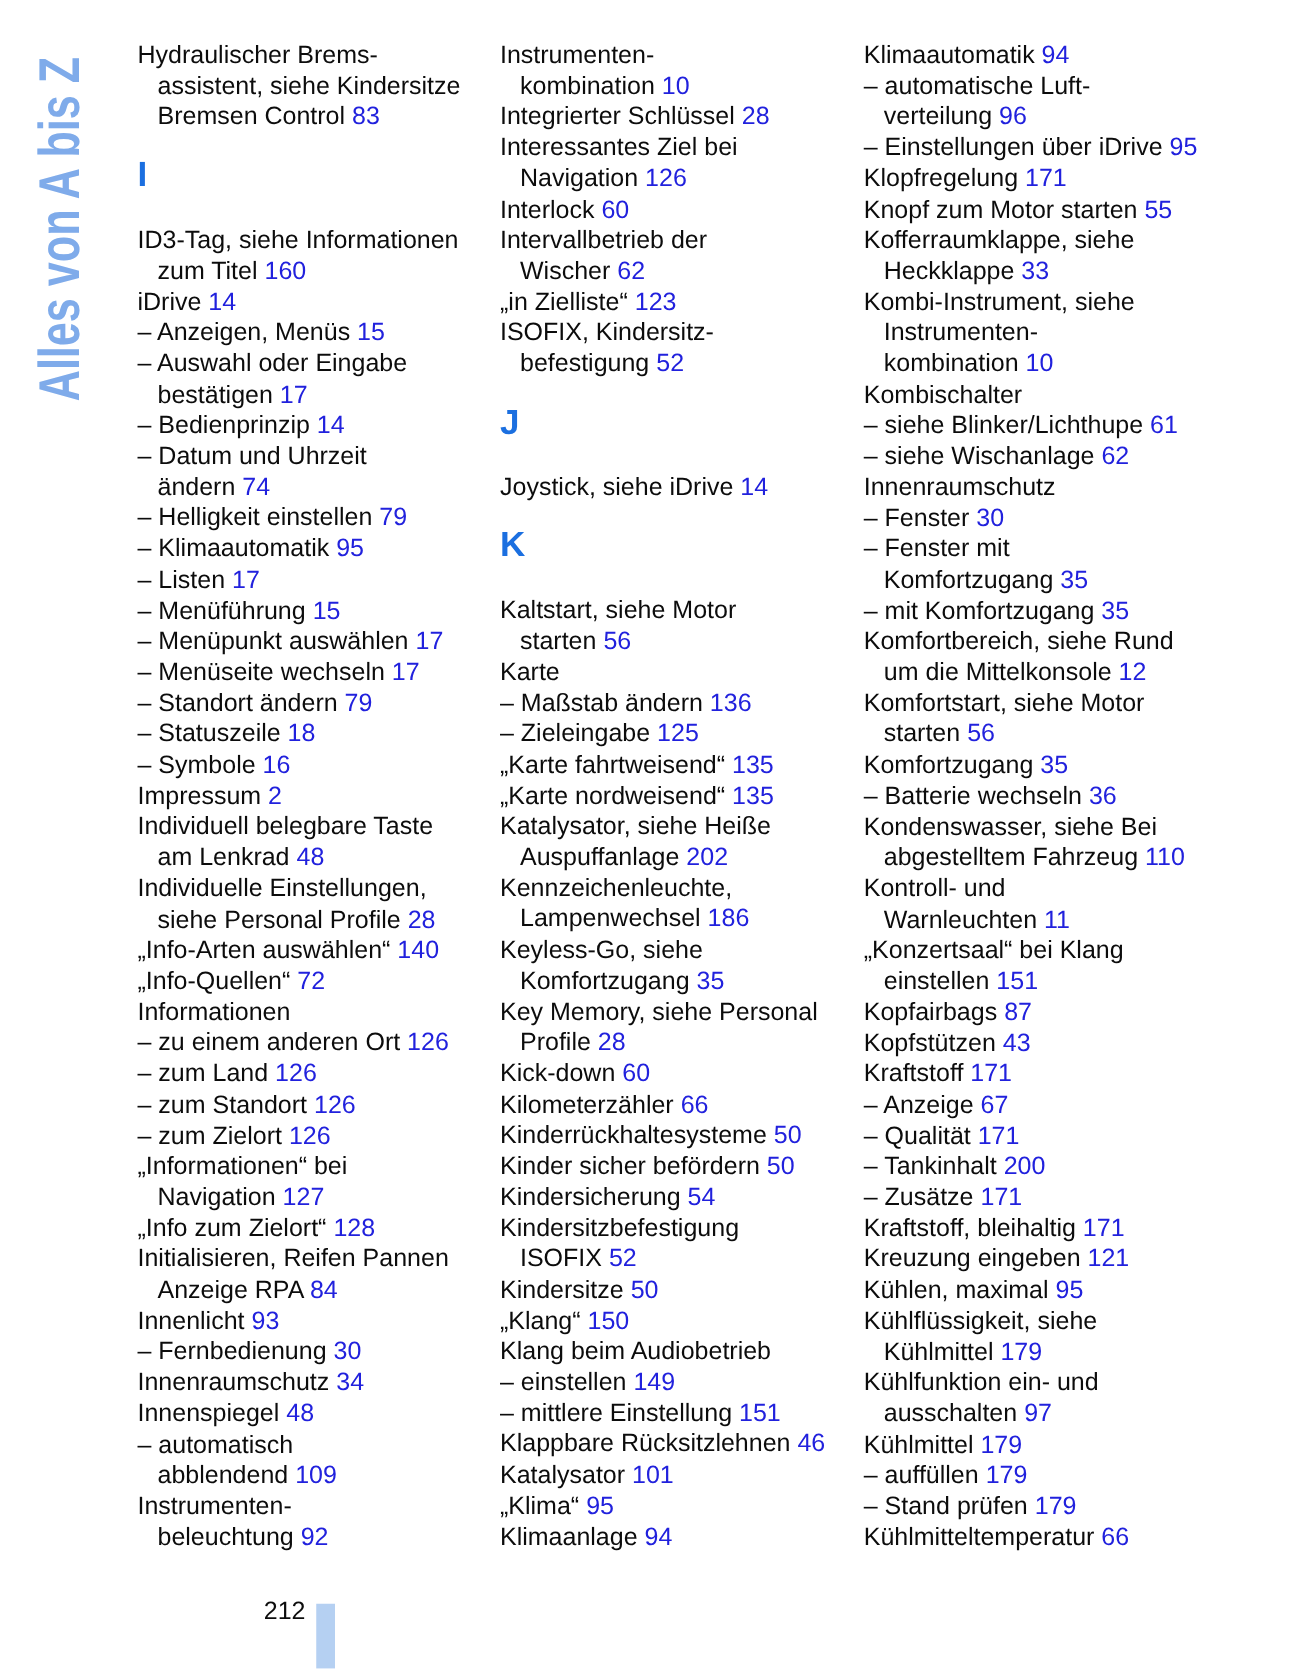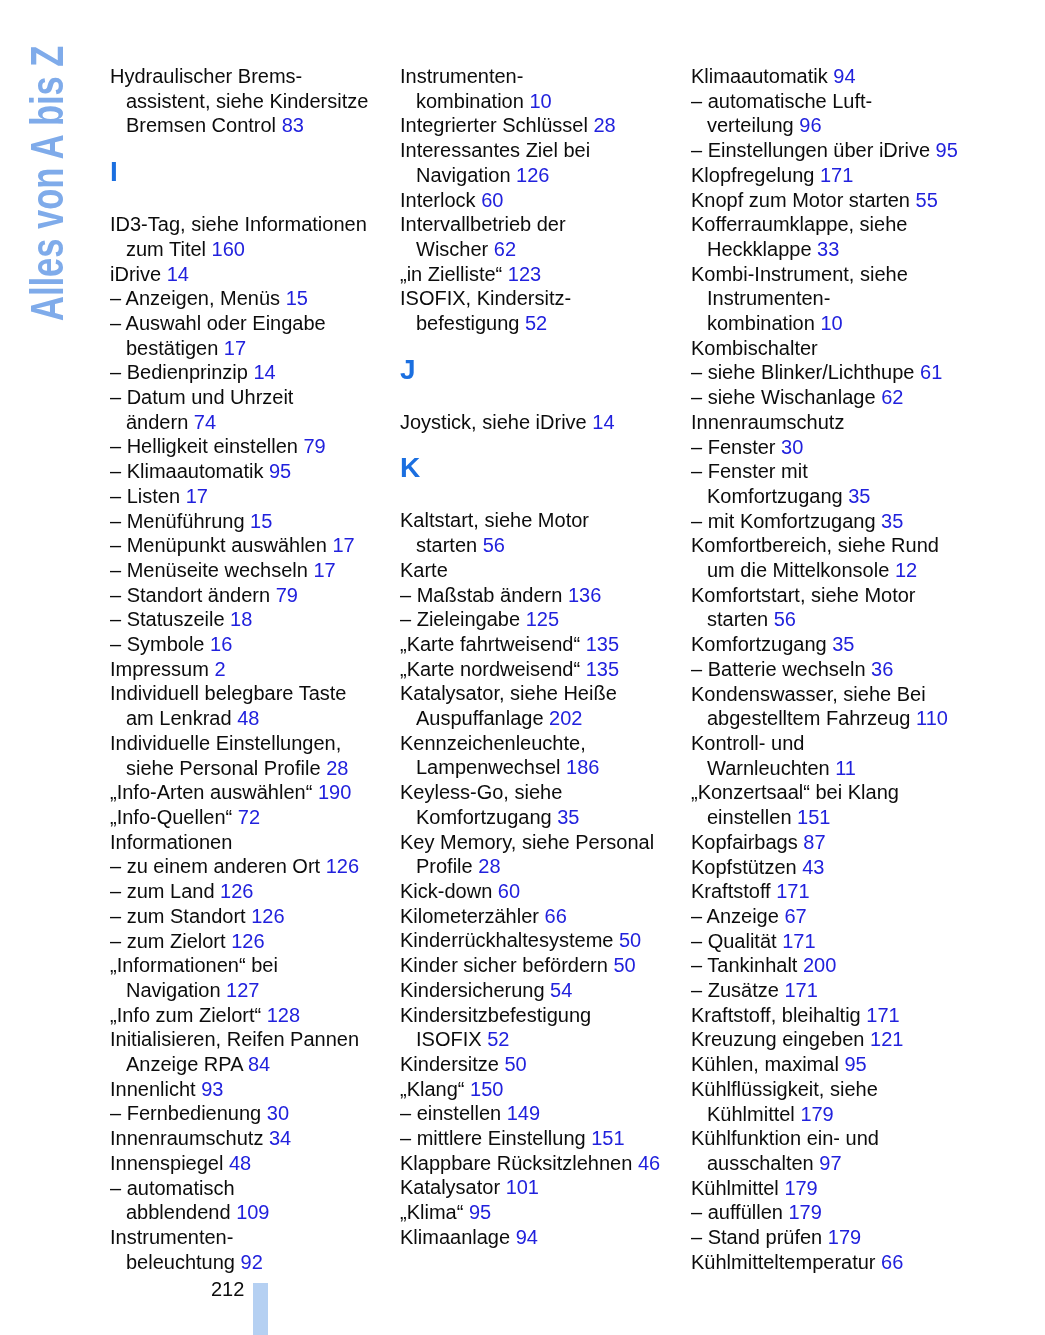--- a/index.html
+++ b/index.html
@@ -25,21 +25,21 @@
     font-weight: bold;
     color: var(--sidebar-blue, #7fabea);
     writing-mode: vertical-rl;
     transform: rotate(180deg) scaleY(0.75);
     transform-origin: center;
     white-space: nowrap;
     line-height: 42px;
   }
   .col {
     position: absolute;
-    top: 64px;
+    top: 32px;
     width: 292px;
   }
   .col-0 { left: 110px; }
   .col-1 { left: 400px; }
   .col-2 { left: 691px; }
   .line {
     font-size: 20px;
     line-height: 24.7px;
     color: var(--text, #0c0c0c);
     white-space: nowrap;
@@ -99,21 +99,21 @@
         <div class="line"><span>– Menüpunkt auswählen</span> <span class="num">17</span></div>
         <div class="line"><span>– Menüseite wechseln</span> <span class="num">17</span></div>
         <div class="line"><span>– Standort ändern</span> <span class="num">79</span></div>
         <div class="line"><span>– Statuszeile</span> <span class="num">18</span></div>
         <div class="line"><span>– Symbole</span> <span class="num">16</span></div>
         <div class="line"><span>Impressum</span> <span class="num">2</span></div>
         <div class="line"><span>Individuell belegbare Taste</span></div>
         <div class="line ind"><span>am Lenkrad</span> <span class="num">48</span></div>
         <div class="line"><span>Individuelle Einstellungen,</span></div>
         <div class="line ind"><span>siehe Personal Profile</span> <span class="num">28</span></div>
-        <div class="line"><span>„Info-Arten auswählen“</span> <span class="num">190</span></div>
+        <div class="line"><span>„Info-Arten auswählen“</span> <span class="num">140</span></div>
         <div class="line"><span>„Info-Quellen“</span> <span class="num">72</span></div>
         <div class="line"><span>Informationen</span></div>
         <div class="line"><span>– zu einem anderen Ort</span> <span class="num">126</span></div>
         <div class="line"><span>– zum Land</span> <span class="num">126</span></div>
         <div class="line"><span>– zum Standort</span> <span class="num">126</span></div>
         <div class="line"><span>– zum Zielort</span> <span class="num">126</span></div>
         <div class="line"><span>„Informationen“ bei</span></div>
         <div class="line ind"><span>Navigation</span> <span class="num">127</span></div>
         <div class="line"><span>„Info zum Zielort“</span> <span class="num">128</span></div>
         <div class="line"><span>Initialisieren, Reifen Pannen</span></div>
@@ -159,20 +159,21 @@
         <div class="line ind"><span>Profile</span> <span class="num">28</span></div>
         <div class="line"><span>Kick-down</span> <span class="num">60</span></div>
         <div class="line"><span>Kilometerzähler</span> <span class="num">66</span></div>
         <div class="line"><span>Kinderrückhaltesysteme</span> <span class="num">50</span></div>
         <div class="line"><span>Kinder sicher befördern</span> <span class="num">50</span></div>
         <div class="line"><span>Kindersicherung</span> <span class="num">54</span></div>
         <div class="line"><span>Kindersitzbefestigung</span></div>
         <div class="line ind"><span>ISOFIX</span> <span class="num">52</span></div>
         <div class="line"><span>Kindersitze</span> <span class="num">50</span></div>
         <div class="line"><span>„Klang“</span> <span class="num">150</span></div>
+        <div class="line"><span>Klang beim Audiobetrieb</span></div>
         <div class="line"><span>– einstellen</span> <span class="num">149</span></div>
         <div class="line"><span>– mittlere Einstellung</span> <span class="num">151</span></div>
         <div class="line"><span>Klappbare Rücksitzlehnen</span> <span class="num">46</span></div>
         <div class="line"><span>Katalysator</span> <span class="num">101</span></div>
         <div class="line"><span>„Klima“</span> <span class="num">95</span></div>
         <div class="line"><span>Klimaanlage</span> <span class="num">94</span></div>
       </div>
       <div class="col col-2">
         <div class="line"><span>Klimaautomatik</span> <span class="num">94</span></div>
         <div class="line"><span>– automatische Luft-</span></div>

